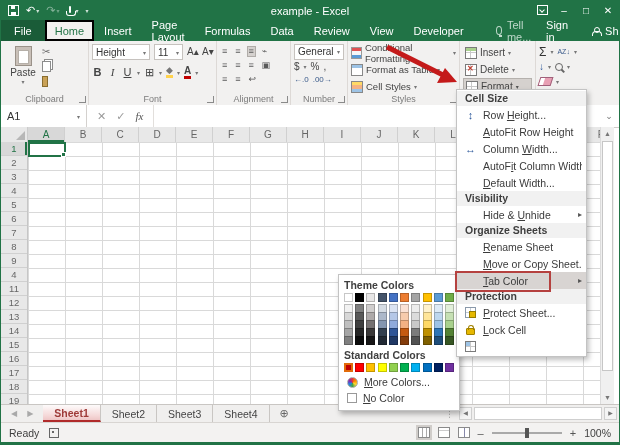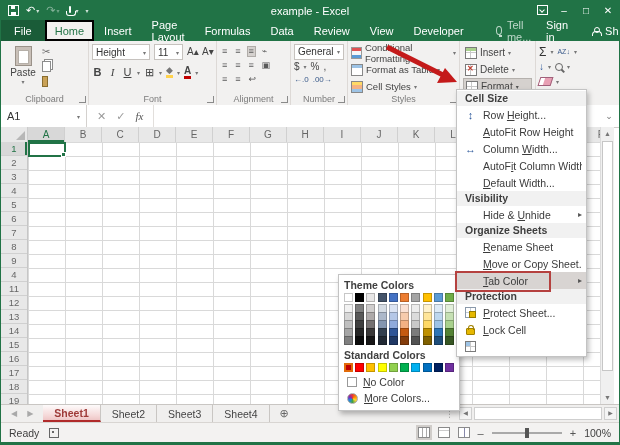--- a/index.html
+++ b/index.html
@@ -610,26 +610,26 @@
         <div class="sw" style="background: rgb(255, 192, 0);"></div>
         <div class="sw" style="background: rgb(255, 255, 0);"></div>
         <div class="sw" style="background: rgb(146, 208, 80);"></div>
         <div class="sw" style="background: rgb(0, 176, 80);"></div>
         <div class="sw" style="background: rgb(0, 176, 240);"></div>
         <div class="sw" style="background: rgb(0, 112, 192);"></div>
         <div class="sw" style="background: rgb(0, 32, 96);"></div>
         <div class="sw" style="background: rgb(112, 48, 160);"></div>
       </div>
     <div class="picker-item">
+      <span class="wheel-icon"></span>
+      <span><u>M</u>ore Colors...</span>
+    </div>
+    <div class="picker-item">
       <span class="nocolor-icon"></span>
       <span><u>N</u>o Color</span>
-    </div>
-    <div class="picker-item">
-      <span class="wheel-icon"></span>
-      <span><u>M</u>ore Colors...</span>
     </div>
   </div>
 
   <svg id="arrow-annotation" viewBox="0 0 84 46">
     <line x1="8" y1="4" x2="66" y2="33" stroke="#c41a1a" stroke-width="5"></line>
     <polygon points="78,39 58,40 66,25" fill="#c41a1a"></polygon>
   </svg>
 
   <div id="sheetbar">
     <div class="navarrows">

